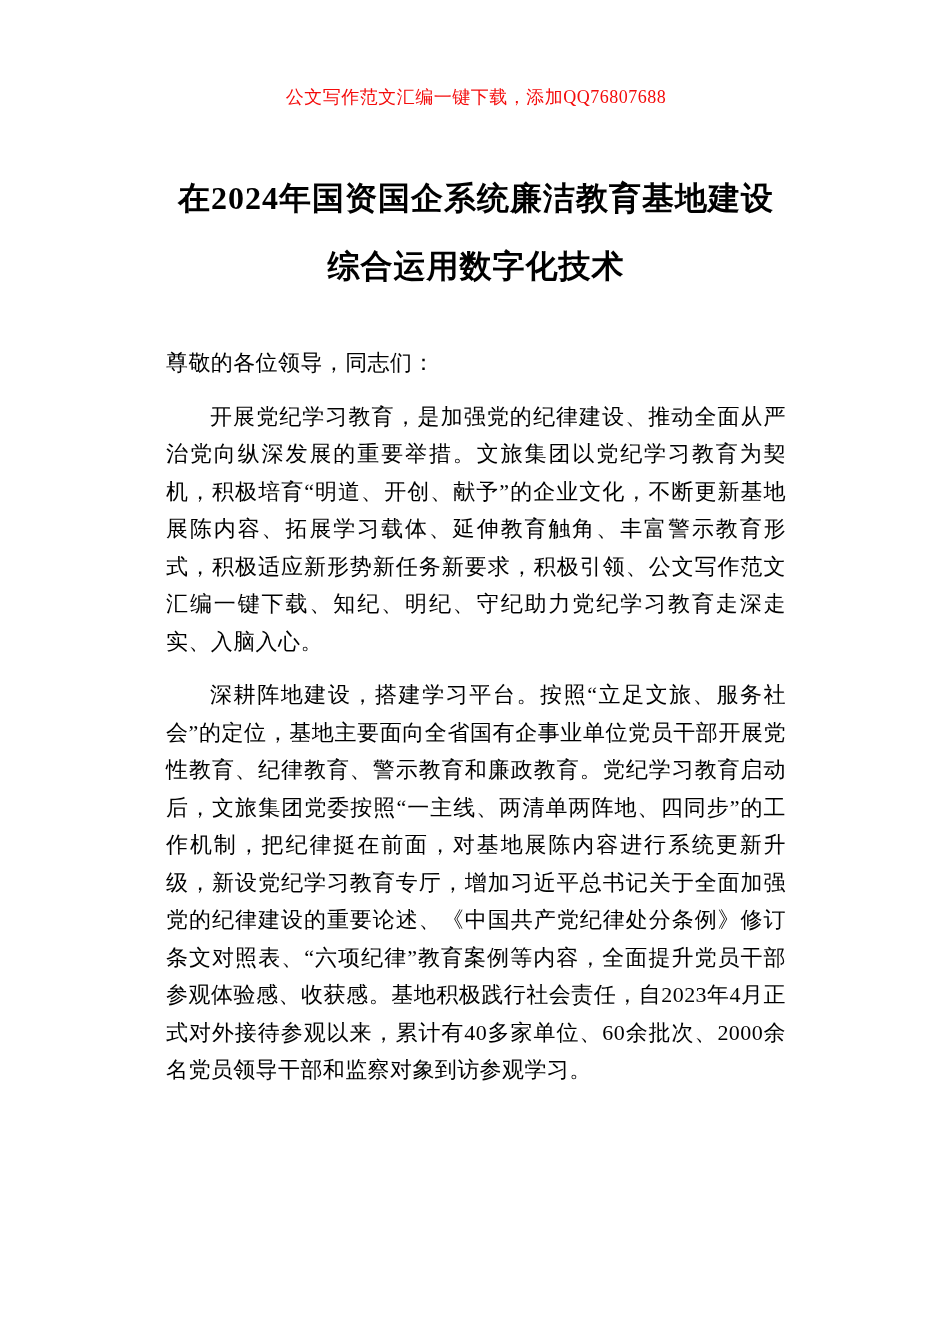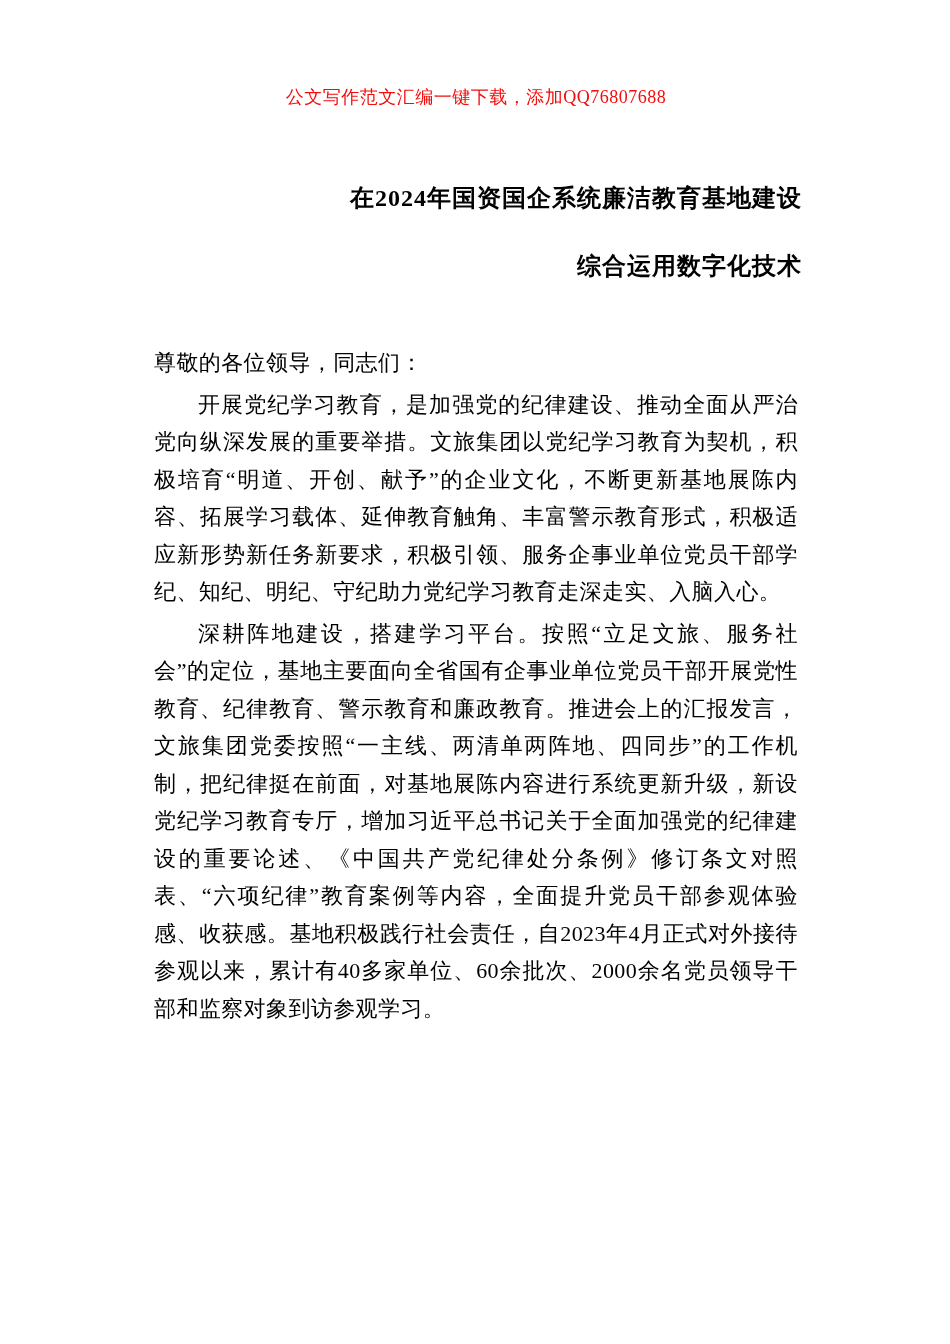--- a/index.html
+++ b/index.html
@@ -23,49 +23,49 @@
   }
   .notice {
     text-align: center;
     font-size: 18px;
     line-height: 22px;
     color: #f40b0b;
     margin: 0 0 56px 0;
     letter-spacing: 0.5px;
   }
   .doc-title {
-    text-align: right;
-    font-size: 24px;
+    text-align: center;
+    font-size: 32px;
     font-weight: 700;
     line-height: 68px;
     margin: 0 0 44px 0;
     letter-spacing: 1px;
     font-family: Liberation Serif, serif;
   }
   .body-text p {
     font-size: 22px;
     line-height: 37.5px;
     text-align: justify;
     text-align-last: left;
-    margin: 4px;
+    margin: 16px;
     letter-spacing: 0.4px;
     font-family: Liberation Serif, serif;
   }
   .body-text p.indent {
     text-indent: 2em;
   }
 </style>
 </head>
 <body>
 
 <div class="page">
 
   <p class="notice">公文写作范文汇编一键下载，添加QQ76807688</p>
 
   <h1 class="doc-title"><span>在2024年国资国企系统廉洁教育基地建设</span><br><span>综合运用数字化技术</span></h1>
 
   <div class="body-text">
     <p>尊敬的各位领导，同志们：</p>
-    <p class="indent">开展党纪学习教育，是加强党的纪律建设、推动全面从严治党向纵深发展的重要举措。文旅集团以党纪学习教育为契机，积极培育“明道、开创、献予”的企业文化，不断更新基地展陈内容、拓展学习载体、延伸教育触角、丰富警示教育形式，积极适应新形势新任务新要求，积极引领、服务企事业单位党员干部学纪、知纪、明纪、守纪助力党纪学习教育走深走实、入脑入心。</p>
-    <p class="indent">深耕阵地建设，搭建学习平台。按照“立足文旅、服务社会”的定位，基地主要面向全省国有企事业单位党员干部开展党性教育、纪律教育、警示教育和廉政教育。推进会上的汇报发言，文旅集团党委按照“一主线、两清单两阵地、四同步”的工作机制，把纪律挺在前面，对基地展陈内容进行系统更新升级，新设党纪学习教育专厅，增加习近平总书记关于全面加强党的纪律建设的重要论述、《中国共产党纪律处分条例》修订条文对照表、“六项纪律”教育案例等内容，全面提升党员干部参观体验感、收获感。基地积极践行社会责任，自2023年4月正式对外接待参观以来，累计有40多家单位、60余批次、2000余名党员领导干部和监察对象到访参观学习。</p>
+    <p class="indent">开展党纪学习教育，是加强党的纪律建设、推动全面从严治党向纵深发展的重要举措。文旅集团以党纪学习教育为契机，积极培育“明道、开创、献予”的企业文化，不断更新基地展陈内容、拓展学习载体、延伸教育触角、丰富警示教育形式，积极适应新形势新任务新要求，积极引领、公文写作范文汇编一键下载、知纪、明纪、守纪助力党纪学习教育走深走实、入脑入心。</p>
+    <p class="indent">深耕阵地建设，搭建学习平台。按照“立足文旅、服务社会”的定位，基地主要面向全省国有企事业单位党员干部开展党性教育、纪律教育、警示教育和廉政教育。党纪学习教育启动后，文旅集团党委按照“一主线、两清单两阵地、四同步”的工作机制，把纪律挺在前面，对基地展陈内容进行系统更新升级，新设党纪学习教育专厅，增加习近平总书记关于全面加强党的纪律建设的重要论述、《中国共产党纪律处分条例》修订条文对照表、“六项纪律”教育案例等内容，全面提升党员干部参观体验感、收获感。基地积极践行社会责任，自2023年4月正式对外接待参观以来，累计有40多家单位、60余批次、2000余名党员领导干部和监察对象到访参观学习。</p>
   </div>
 
 </div>
 
 </body></html>

